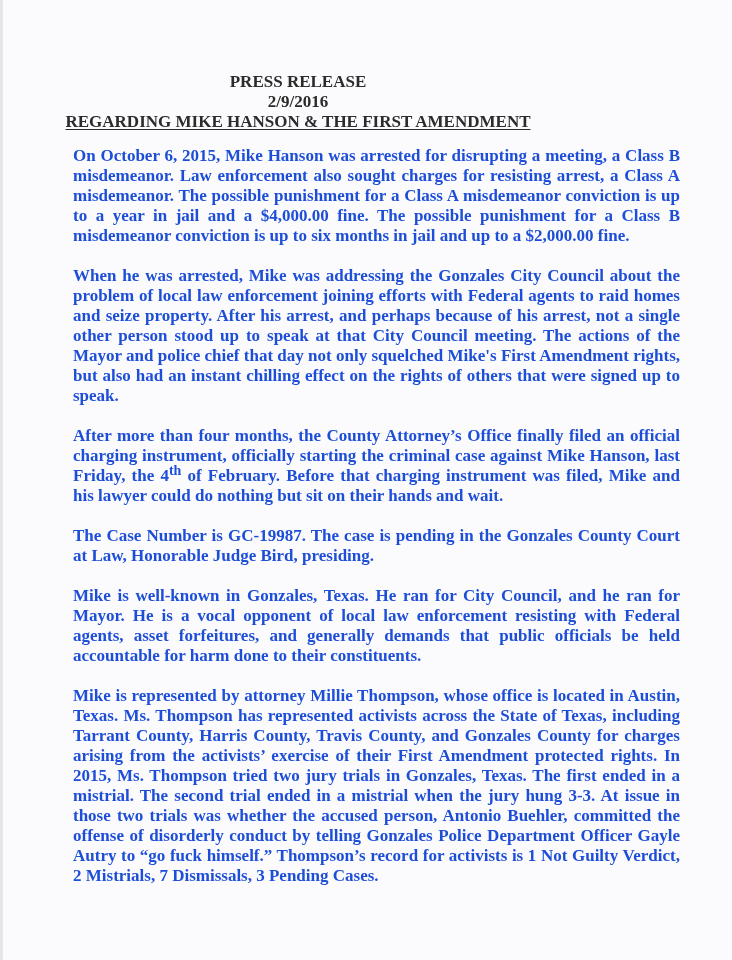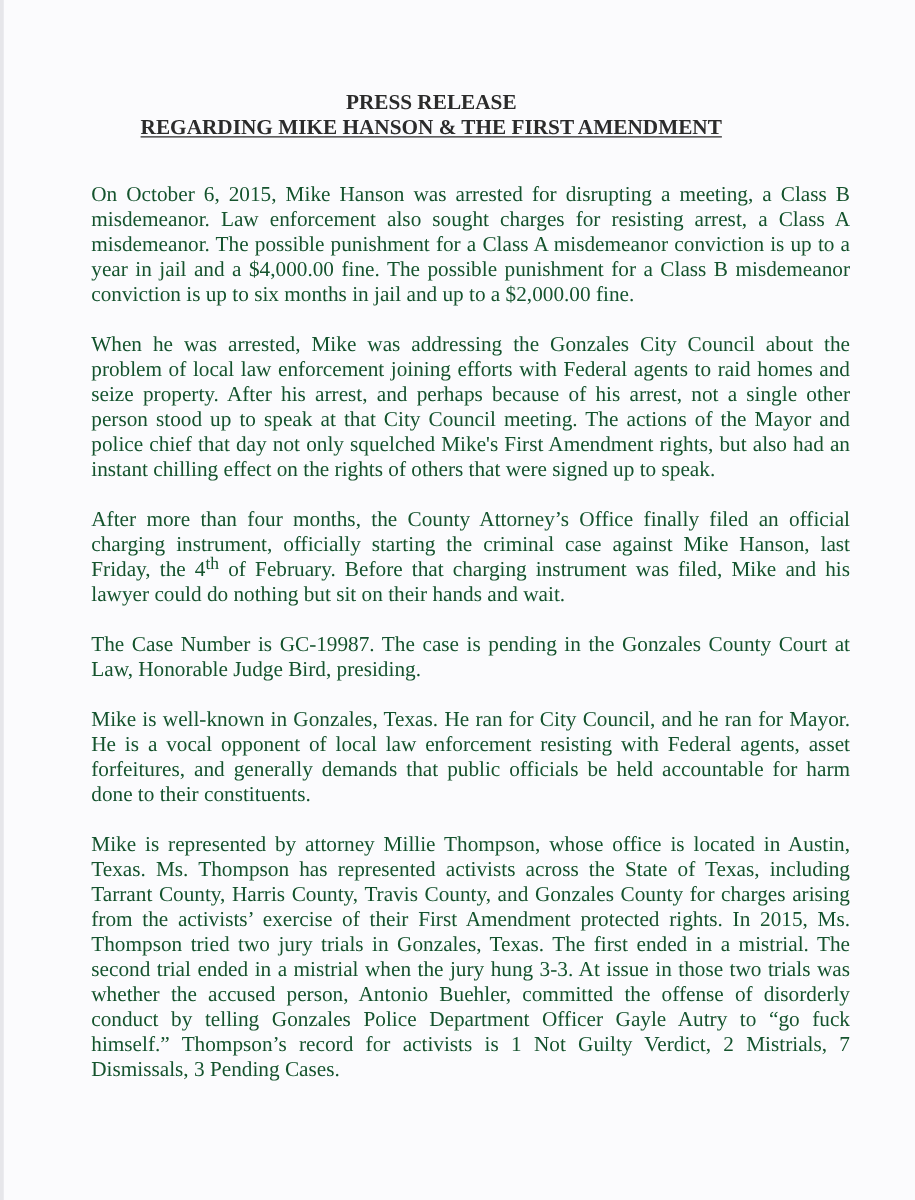--- a/index.html
+++ b/index.html
@@ -34,57 +34,58 @@
     .header {
       position: absolute;
       top: 72px;
       left: 0;
       width: 596px;
       text-align: center;
       font-weight: bold;
       font-size: 17px;
       line-height: 20px;
       color: #2b2b2b;
-      padding-left: 47px;
     }
     .header div {
       margin: 0;
     }
     .header .subject {
       text-decoration: underline;
       text-underline-offset: 2px;
       text-align: center;
     }
     .body {
       position: absolute;
       top: 146px;
       left: 73px;
       width: 607px;
       font-size: 17px;
       line-height: 20px;
       text-align: justify;
-      color: #14532d;
+      color: #1d4ed8;
+      font-weight: bold;
     }
     .body p {
       margin: 0 0 20px 0;
     }
     sup {
       font-size: 14px;
       line-height: 0;
       vertical-align: 6px;
     }
   </style>
 </head>
 <body>
 
 <div class="page">
   <div class="left-edge"></div>
 
   <div class="header">
     <div>PRESS RELEASE</div>
+    <div>2/9/2016</div>
     <div class="subject">REGARDING MIKE HANSON &amp; THE FIRST AMENDMENT</div>
   </div>
 
   <div class="body">
     <p>On October 6, 2015, Mike Hanson was arrested for disrupting a meeting, a Class B misdemeanor.  Law enforcement also sought charges for resisting arrest, a Class A misdemeanor.  The possible punishment for a Class A misdemeanor conviction is up to a year in jail and a $4,000.00 fine.  The possible punishment for a Class B misdemeanor conviction is up to six months in jail and up to a $2,000.00 fine.</p>
     <p>When he was arrested, Mike was addressing the Gonzales City Council about the problem of local law enforcement joining efforts with Federal agents to raid homes and seize property.  After his arrest, and perhaps because of his arrest, not a single other person stood up to speak at that City Council meeting. The actions of the Mayor and police chief that day not only squelched Mike's First Amendment rights, but also had an instant chilling effect on the rights of others that were signed up to speak.</p>
     <p><span>After more than four months, the County Attorney’s Office finally filed an official charging instrument, officially starting the criminal case against Mike Hanson, last Friday, the 4</span><sup>th</sup><span> of February.  Before that charging instrument was filed, Mike and his lawyer could do nothing but sit on their hands and wait.</span></p>
     <p>The Case Number is GC-19987.  The case is pending in the Gonzales County Court at Law, Honorable Judge Bird, presiding.</p>
     <p>Mike is well-known in Gonzales, Texas.  He ran for City Council, and he ran for Mayor. He is a vocal opponent of local law enforcement resisting with Federal agents, asset forfeitures, and generally demands that public officials be held accountable for harm done to their constituents.</p>
     <p>Mike is represented by attorney Millie Thompson, whose office is located in Austin, Texas.  Ms. Thompson has represented activists across the State of Texas, including Tarrant County, Harris County, Travis County, and Gonzales County for charges arising from the activists’ exercise of their First Amendment protected rights.  In 2015, Ms. Thompson tried two jury trials in Gonzales, Texas.  The first ended in a mistrial.  The second trial ended in a mistrial when the jury hung 3-3.  At issue in those two trials was whether the accused person, Antonio Buehler, committed the offense of disorderly conduct by telling Gonzales Police Department Officer Gayle Autry to “go fuck himself.”  Thompson’s record for activists is 1 Not Guilty Verdict, 2 Mistrials, 7 Dismissals, 3 Pending Cases.</p>

